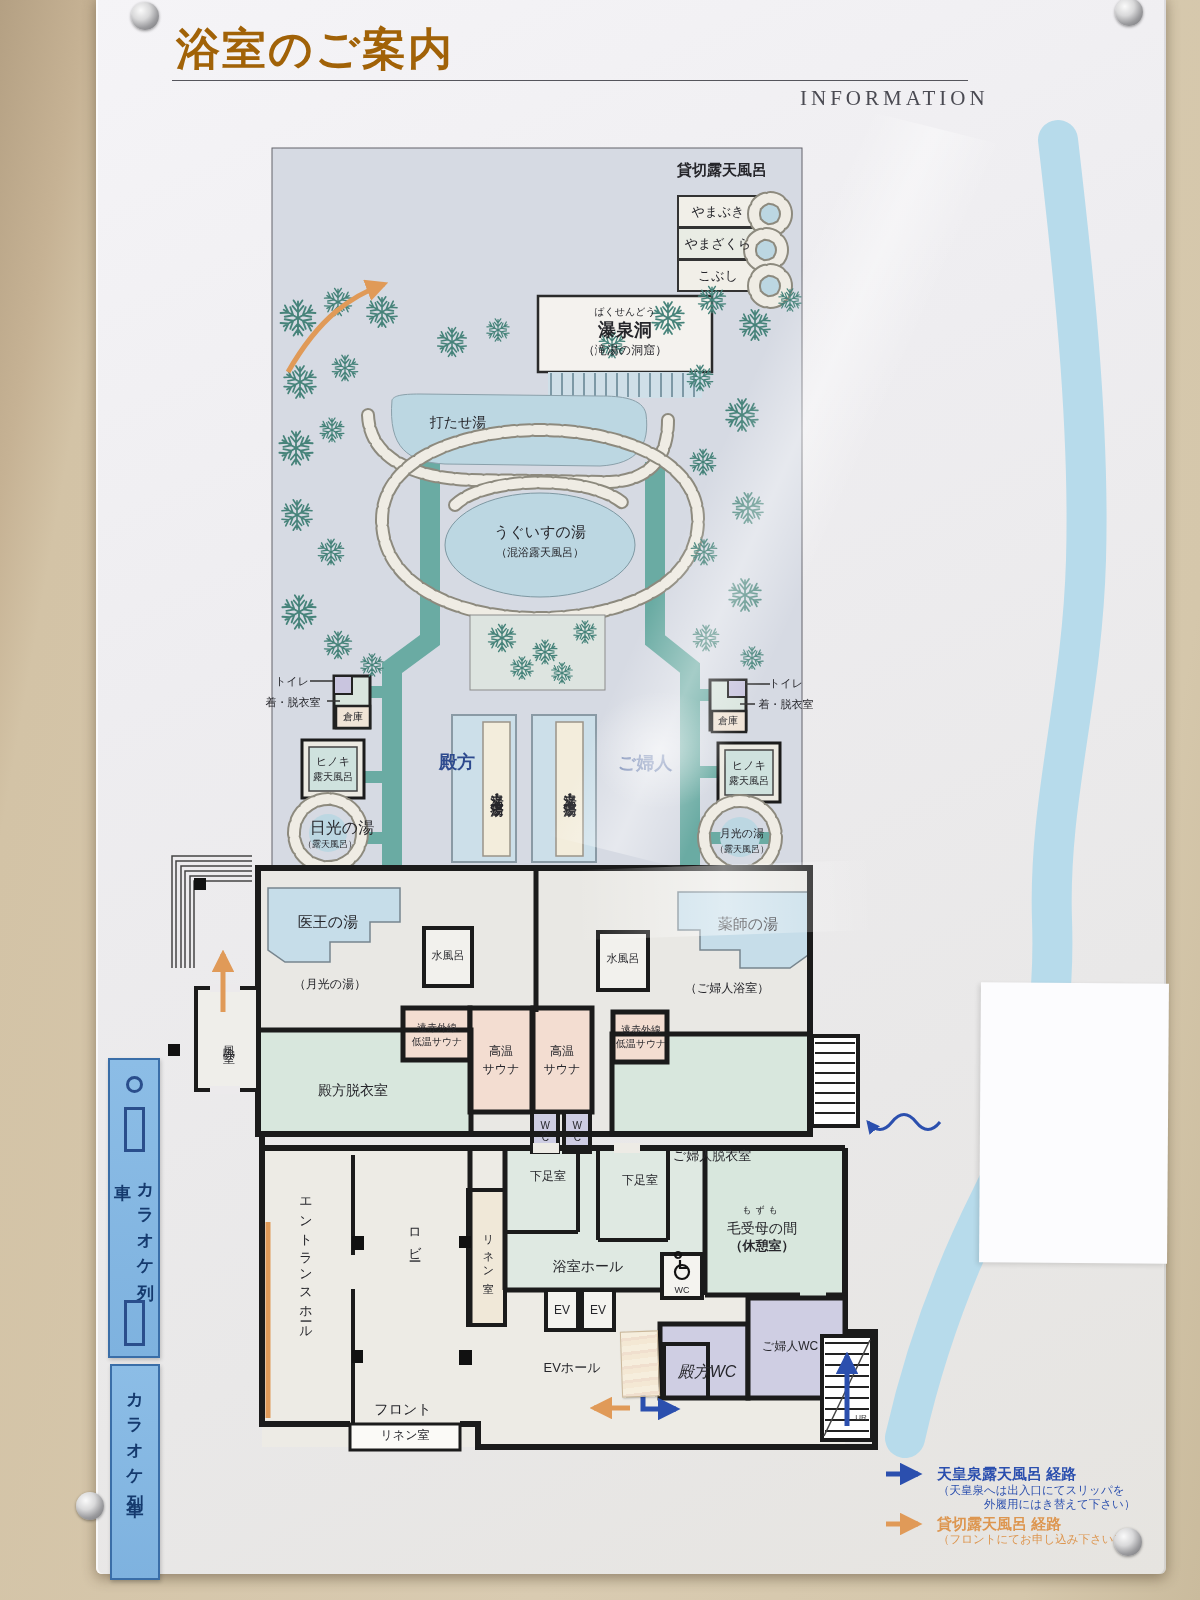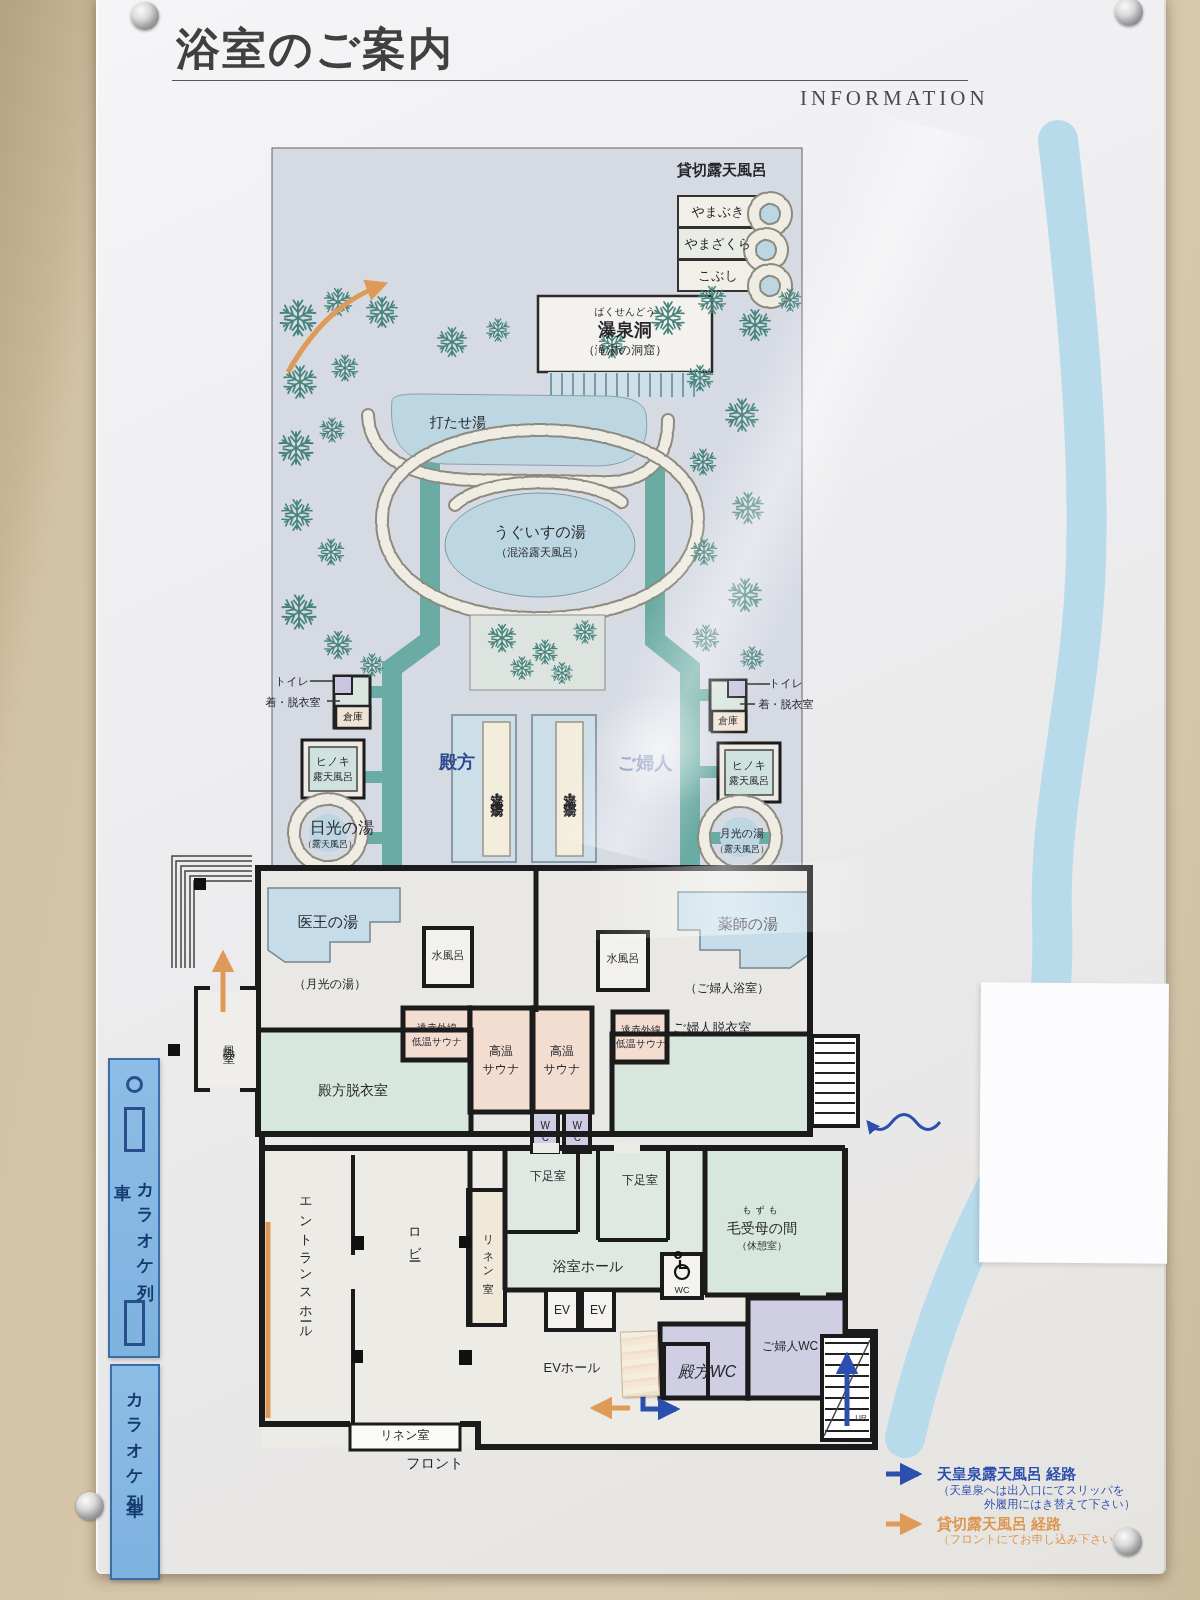--- a/index.html
+++ b/index.html
@@ -272,21 +272,21 @@
   <div class="banner" style="left:108px;top:1058px;width:48px;height:296px;">
     <span class="bcir"></span>
     <span class="bwin"></span>
     <span class="btext">カラオケ列車</span>
     <span class="bwin"></span>
   </div>
   <div class="banner" style="left:110px;top:1364px;width:46px;height:212px;">
     <span class="btext" style="margin-top:14px;">カラオケ列車</span>
   </div>
 
-  <div class="lbl left serif" style="left:176px;top:50px;font-size:44px;font-weight:bold;color:#404040;letter-spacing:2px;">浴室のご案内</div>
+  <div class="lbl left serif" style="left:176px;top:50px;font-size:44px;font-weight:bold;color:#a16207;letter-spacing:2px;">浴室のご案内</div>
   <div style="position:absolute;left:172px;top:80px;width:796px;height:1px;background:#55555c;"></div>
   <div class="lbl left serif" style="left:800px;top:98px;font-size:21px;letter-spacing:4px;color:#4a4a52;">INFORMATION</div>
 
   <div class="lbl" style="left:722px;top:170px;font-size:15px;font-weight:bold;">貸切露天風呂</div>
   <div class="lbl" style="left:718px;top:212px;font-size:13px;">やまぶき</div>
   <div class="lbl" style="left:718px;top:244px;font-size:13px;">やまざくら</div>
   <div class="lbl" style="left:718px;top:276px;font-size:13px;">こぶし</div>
   <div class="lbl" style="left:625px;top:312px;font-size:10px;">ばくせんどう</div>
   <div class="lbl" style="left:625px;top:330px;font-size:18px;font-weight:bold;">瀑泉洞</div>
   <div class="lbl" style="left:625px;top:351px;font-size:12px;">（滝湯の洞窟）</div>
@@ -320,41 +320,41 @@
   <div class="lbl" style="left:727px;top:989px;font-size:12px;">（ご婦人浴室）</div>
   <div class="lbl" style="left:437px;top:1028px;font-size:10px;">遠赤外線</div>
   <div class="lbl" style="left:437px;top:1042px;font-size:10px;">低温サウナ</div>
   <div class="lbl" style="left:641px;top:1030px;font-size:10px;">遠赤外線</div>
   <div class="lbl" style="left:641px;top:1044px;font-size:10px;">低温サウナ</div>
   <div class="lbl" style="left:501px;top:1052px;font-size:12px;">高温</div>
   <div class="lbl" style="left:501px;top:1070px;font-size:12px;">サウナ</div>
   <div class="lbl" style="left:562px;top:1052px;font-size:12px;">高温</div>
   <div class="lbl" style="left:562px;top:1070px;font-size:12px;">サウナ</div>
   <div class="lbl" style="left:353px;top:1090px;font-size:14px;">殿方脱衣室</div>
-  <div class="lbl" style="left:712px;top:1028px;font-size:13px;">ご婦人脱衣室</div>
+  <div class="lbl" style="left:712px;top:1156px;font-size:13px;">ご婦人脱衣室</div>
   <div class="lbl vt" style="left:545px;top:1132px;font-size:10px;letter-spacing:1px;">WC</div>
   <div class="lbl vt" style="left:577px;top:1132px;font-size:10px;letter-spacing:1px;">WC</div>
   <div class="lbl" style="left:548px;top:1177px;font-size:12px;">下足室</div>
   <div class="lbl" style="left:640px;top:1181px;font-size:12px;">下足室</div>
   <div class="lbl vt" style="left:228px;top:1040px;font-size:12px;">風除室</div>
   <div class="lbl vt" style="left:305px;top:1262px;font-size:13px;">エントランスホール</div>
   <div class="lbl vt" style="left:414px;top:1238px;font-size:13px;">ロビー</div>
   <div class="lbl vt" style="left:488px;top:1252px;font-size:11px;">リネン室</div>
   <div class="lbl" style="left:588px;top:1266px;font-size:14px;">浴室ホール</div>
   <div class="lbl" style="left:762px;top:1210px;font-size:9px;letter-spacing:4px;">もずも</div>
   <div class="lbl" style="left:762px;top:1228px;font-size:14px;">毛受母の間</div>
-  <div class="lbl" style="left:762px;top:1246px;font-size:10px;">（休憩室）</div>
+  <div class="lbl" style="left:762px;top:1246px;font-size:13px;font-weight:bold;">（休憩室）</div>
   <div class="lbl" style="left:682px;top:1290px;font-size:9px;">WC</div>
   <div class="lbl" style="left:562px;top:1311px;font-size:12px;">EV</div>
   <div class="lbl" style="left:598px;top:1311px;font-size:12px;">EV</div>
   <div class="lbl" style="left:572px;top:1368px;font-size:13px;">EVホール</div>
   <div class="lbl" style="left:707px;top:1372px;font-size:16px;font-style:italic;">殿方WC</div>
   <div class="lbl" style="left:790px;top:1347px;font-size:12px;">ご婦人WC</div>
   <div class="lbl" style="left:405px;top:1436px;font-size:12px;">リネン室</div>
-  <div class="lbl" style="left:403px;top:1463px;font-size:14px;margin-left:32px;">フロント</div>
+  <div class="lbl" style="left:403px;top:1409px;font-size:14px;">フロント</div>
   <div class="lbl" style="left:861px;top:1418px;font-size:8px;color:#444;">UR</div>
 
   <div class="lbl left" style="left:937px;top:1474px;font-size:15px;font-weight:bold;color:#2b4fae;">天皇泉露天風呂 経路</div>
   <div class="lbl left" style="left:938px;top:1491px;font-size:11.5px;color:#2b4fae;">（天皇泉へは出入口にてスリッパを</div>
   <div class="lbl left" style="left:948px;top:1505px;font-size:11.5px;color:#2b4fae;margin-left:36px;">外履用にはき替えて下さい）</div>
   <div class="lbl left" style="left:937px;top:1524px;font-size:15px;font-weight:bold;color:#dd9650;">貸切露天風呂 経路</div>
   <div class="lbl left" style="left:938px;top:1540px;font-size:11.5px;color:#dd9650;">（フロントにてお申し込み下さい）</div>
 
   <div class="glare" style="left:560px;top:100px;width:430px;height:780px;transform:rotate(14deg);background:linear-gradient(100deg,rgba(255,255,255,0) 38%,rgba(255,255,255,.4) 50%,rgba(255,255,255,0) 62%);"></div>
   <div class="glare" style="left:575px;top:865px;width:300px;height:70px;transform:rotate(-2deg);background:linear-gradient(90deg,rgba(255,255,255,0),rgba(255,255,255,.45),rgba(255,255,255,0));"></div>

